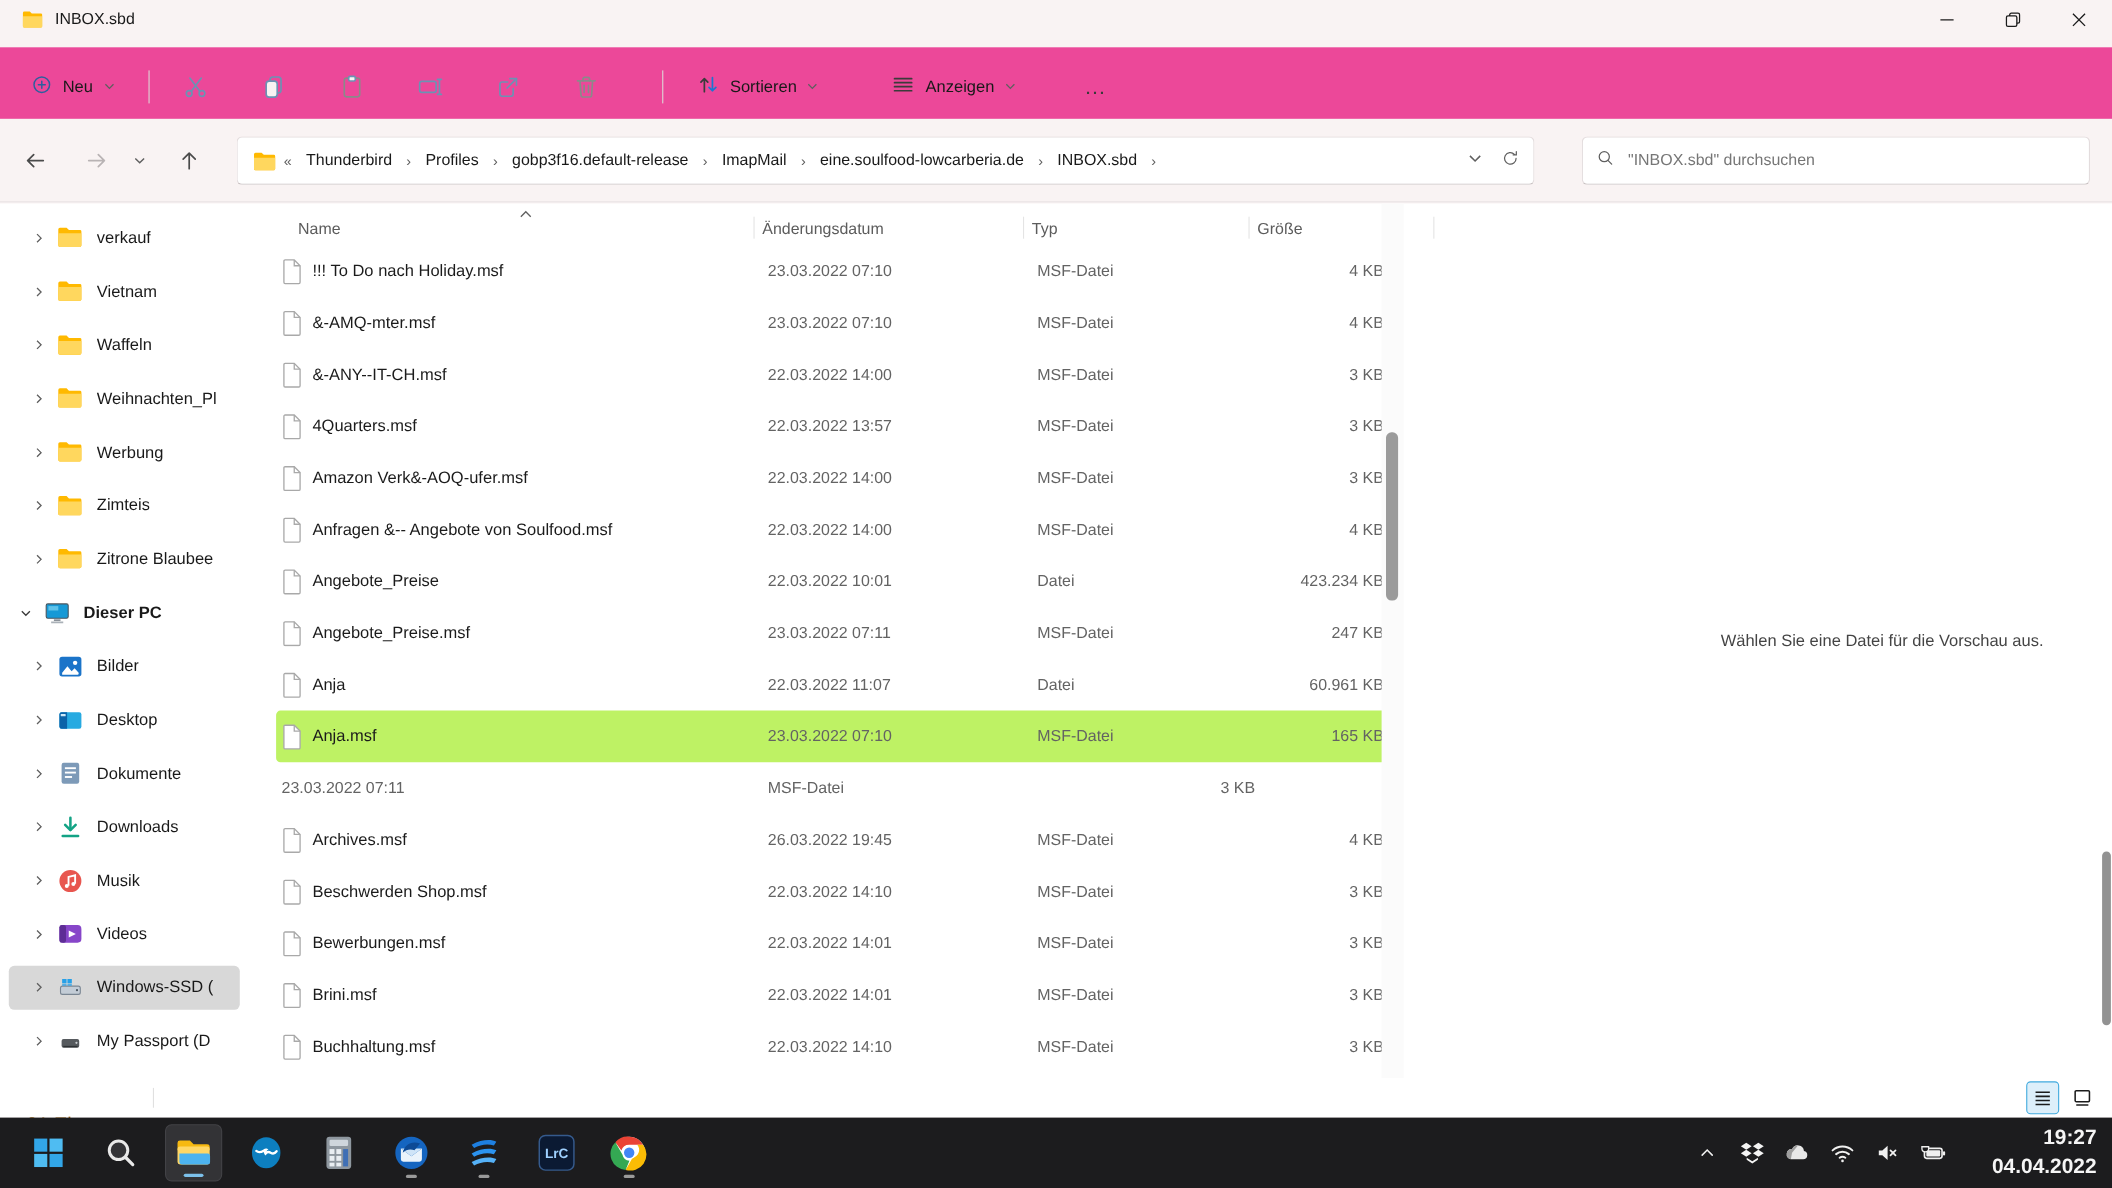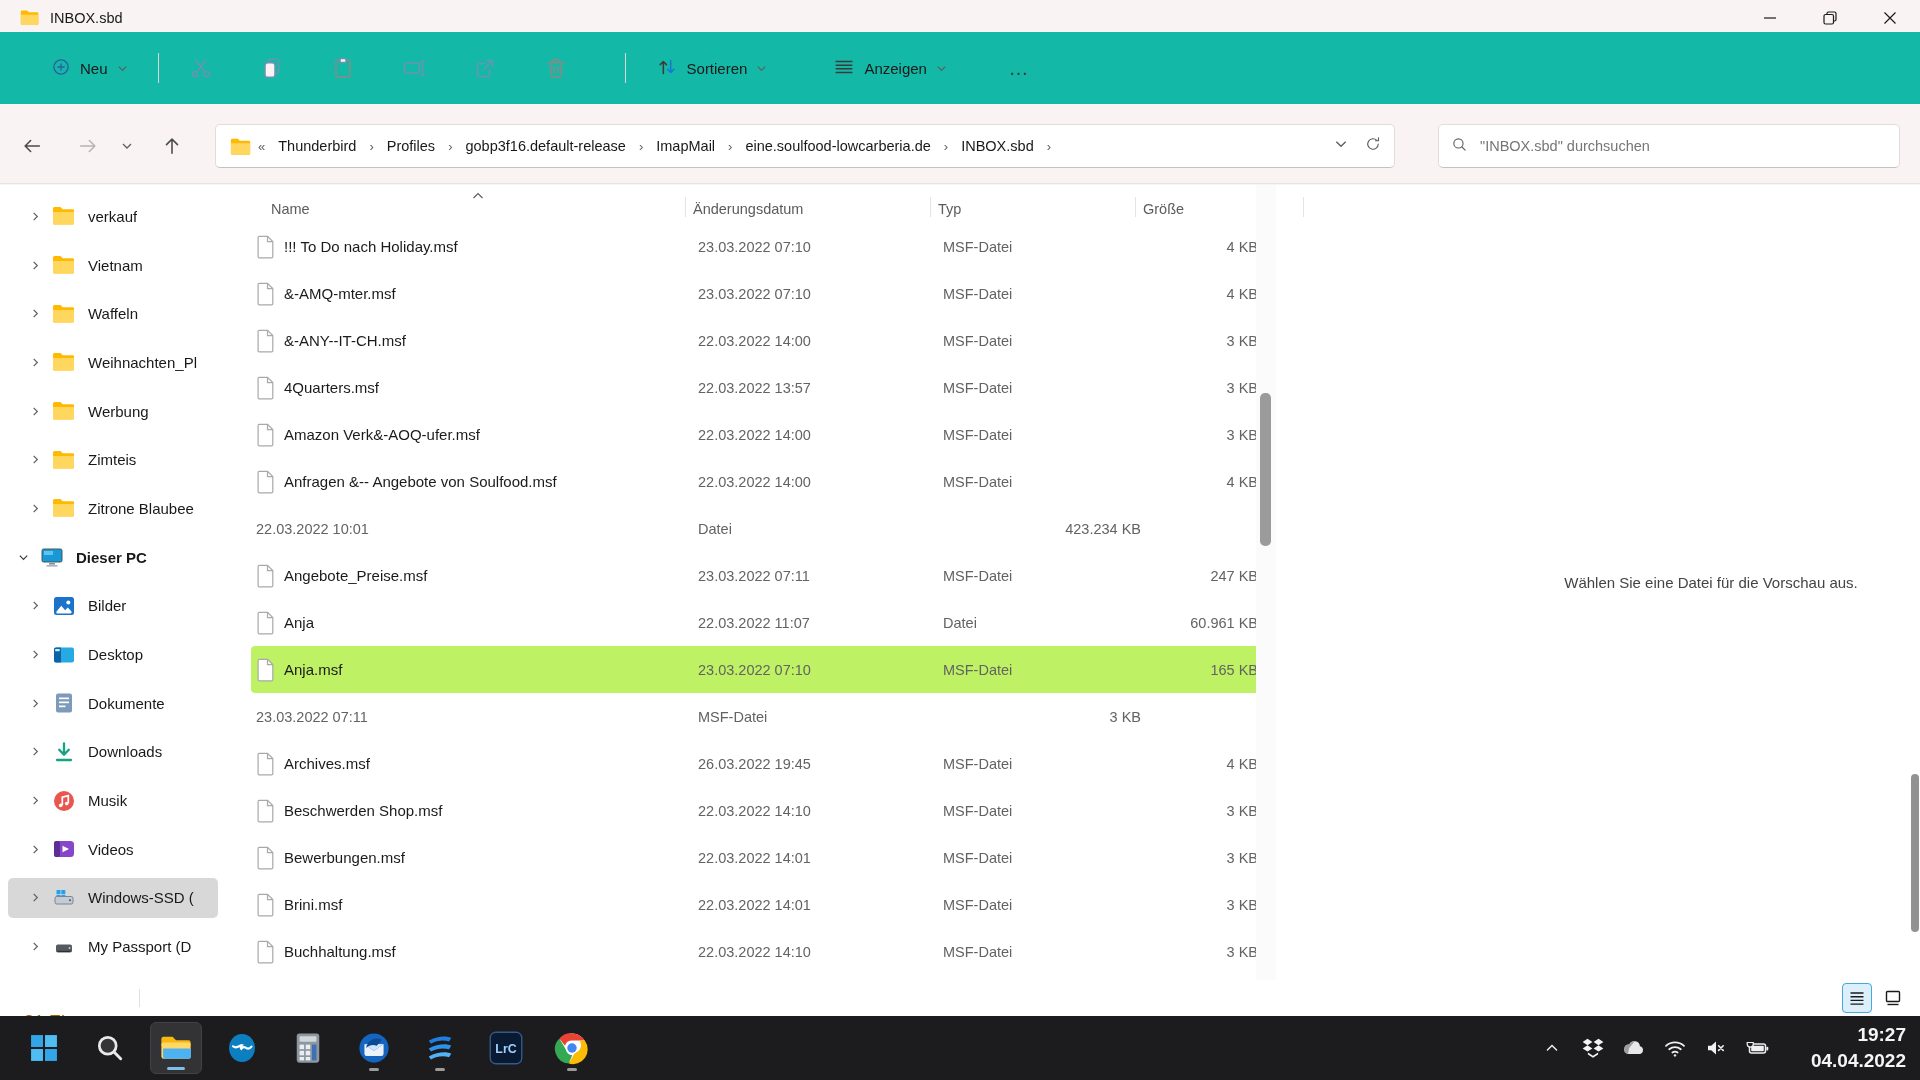--- a/index.html
+++ b/index.html
@@ -8,21 +8,21 @@
   .screen { position:relative; width:1920px; height:854px; }
 
   
   .titlebar { position:absolute; left:0; top:0; width:1920px; height:36px; display:flex; align-items:center; background:#f9f3f3; }
   .titlebar .appicon { margin-left:20px; width:20px; height:20px; }
   .titlebar .title { margin-left:10px; font-size:14.5px; }
   .wincontrols { position:absolute; right:0; top:0; height:36px; display:flex; }
   .winbtn { width:60px; height:36px; display:flex; align-items:center; justify-content:center; }
 
   
-  .toolbar { position:absolute; left:0; top:32px; width:1920px; height:72px; display:flex; align-items:center; padding-left:41px; background:#14b8a6; }
+  .toolbar { position:absolute; left:0; top:43px; width:1920px; height:72px; display:flex; align-items:center; padding-left:18px; background:#ec4899; }
   .tb-neu { display:flex; align-items:center; gap:9px; padding:8px 10px; border-radius:5px; font-size:15px; }
   .tb-divider { width:1px; height:30px; background:#dcd5d6; margin:0 20px; }
   .tb-iconbtn { width:44px; height:40px; display:flex; align-items:center; justify-content:center; border-radius:5px; margin-right:27px; }
   .tb-group { display:flex; align-items:center; gap:9px; padding:8px 10px; border-radius:5px; font-size:15px; }
   .tb-chev { color:#5f5f5f; }
   .tb-more { margin-left:42px; width:40px; height:40px; display:flex; align-items:center; justify-content:center; font-size:20px; color:#3a3a3a; letter-spacing:1px; }
 
   
   .addressrow { position:absolute; left:0; top:108px; width:1920px; height:76px; background:#f9f3f3; border-bottom:1px solid #e8e2e3; }
   .navbtn { position:absolute; top:18px; width:40px; height:40px; display:flex; align-items:center; justify-content:center; border-radius:5px; }
@@ -578,20 +578,27 @@
                   <path d="M3.2 1.3h8.3l5.3 5.3v15.1a1.1 1.1 0 0 1-1.1 1.1H3.2a1.1 1.1 0 0 1-1.1-1.1V2.4a1.1 1.1 0 0 1 1.1-1.1z" fill="#fff" stroke="#a9a9a9" stroke-width="1.2"></path>
                   <path d="M11.5 1.3v5.3h5.3" fill="none" stroke="#a9a9a9" stroke-width="1.2"></path>
                 </svg></span>
               <span class="fname">Anfragen &amp;-- Angebote von Soulfood.msf</span>
             </span>
             <span class="c-datum">22.03.2022 14:00</span>
             <span class="c-typ">MSF-Datei</span>
             <span class="c-size">4 KB</span>
           </div>
           <div class="frow">
+            <span class="c-name">
+              <span class="ficon"><svg viewBox="0 0 20 24">
+                  <path d="M3.2 1.3h8.3l5.3 5.3v15.1a1.1 1.1 0 0 1-1.1 1.1H3.2a1.1 1.1 0 0 1-1.1-1.1V2.4a1.1 1.1 0 0 1 1.1-1.1z" fill="#fff" stroke="#a9a9a9" stroke-width="1.2"></path>
+                  <path d="M11.5 1.3v5.3h5.3" fill="none" stroke="#a9a9a9" stroke-width="1.2"></path>
+                </svg></span>
+              <span class="fname">Angebote_Preise</span>
+            </span>
             <span class="c-datum">22.03.2022 10:01</span>
             <span class="c-typ">Datei</span>
             <span class="c-size">423.234 KB</span>
           </div>
           <div class="frow">
             <span class="c-name">
               <span class="ficon"><svg viewBox="0 0 20 24">
                   <path d="M3.2 1.3h8.3l5.3 5.3v15.1a1.1 1.1 0 0 1-1.1 1.1H3.2a1.1 1.1 0 0 1-1.1-1.1V2.4a1.1 1.1 0 0 1 1.1-1.1z" fill="#fff" stroke="#a9a9a9" stroke-width="1.2"></path>
                   <path d="M11.5 1.3v5.3h5.3" fill="none" stroke="#a9a9a9" stroke-width="1.2"></path>
                 </svg></span>

